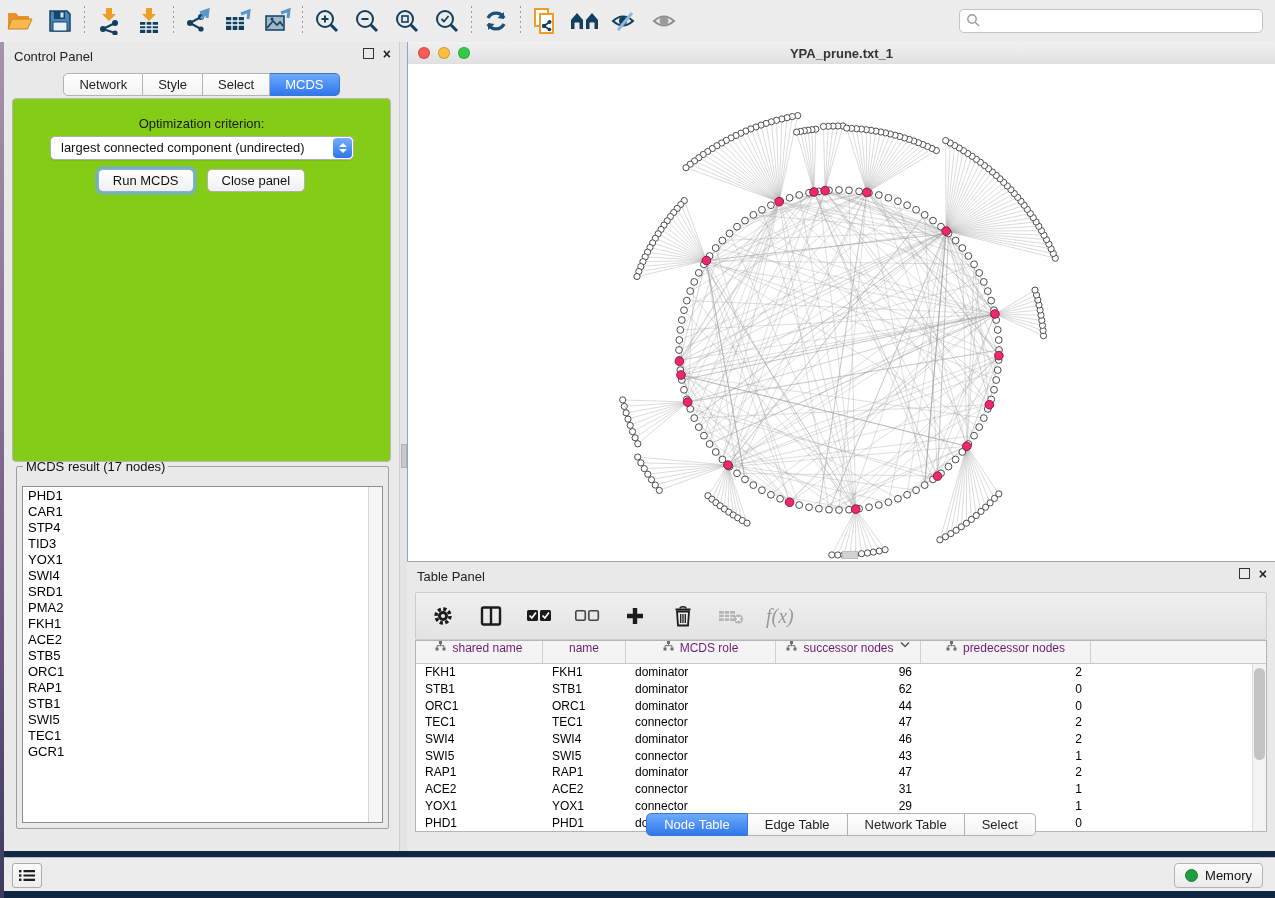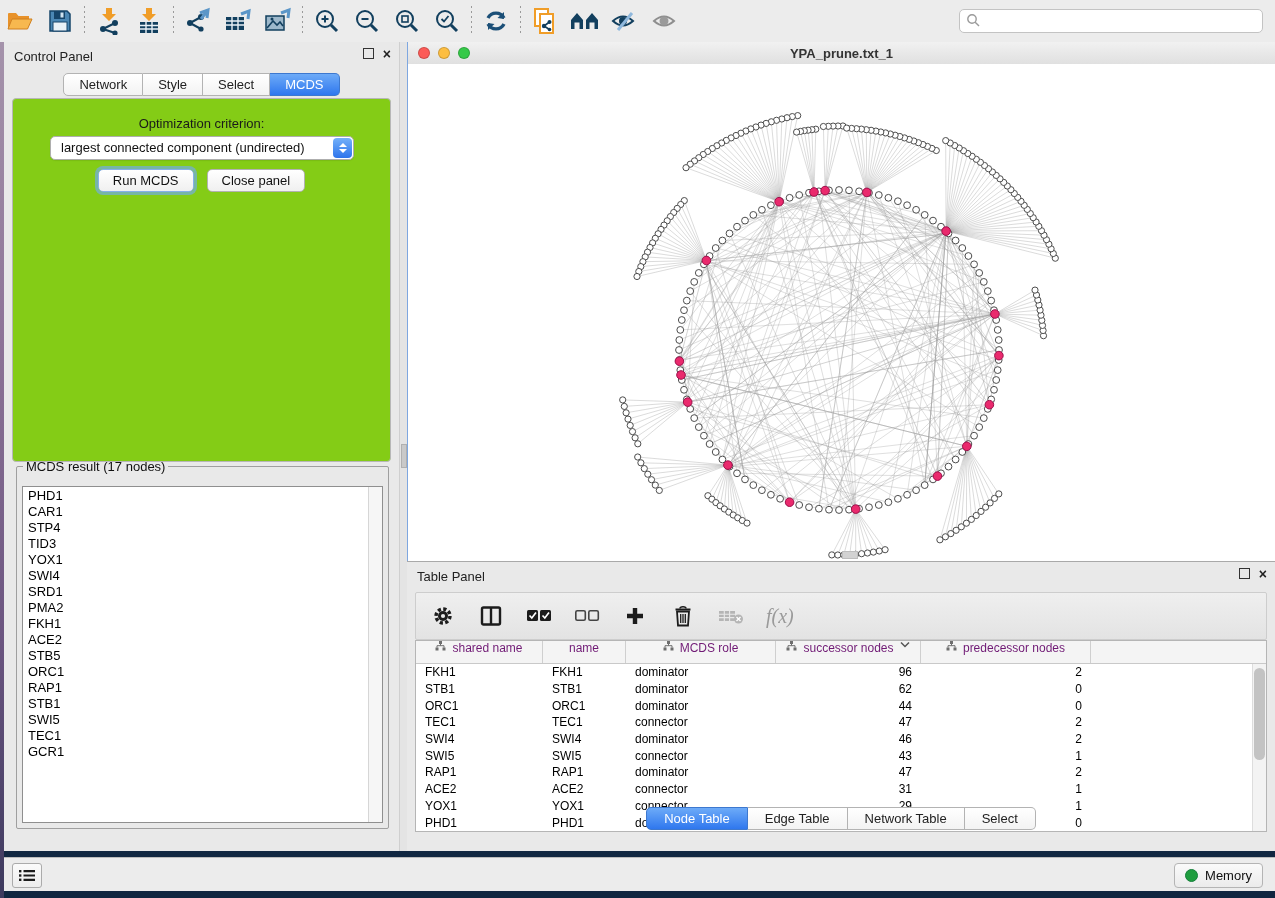--- a/index.html
+++ b/index.html
@@ -97,21 +97,21 @@
   .thead{display:flex;height:22px;background:#f4f4f4;border-bottom:1px solid #c9c9c9;}
   .th{display:flex;justify-content:center;gap:6px;font-size:12px;color:#701a75;
     border-right:1px solid #cfcfcf;box-sizing:border-box;flex:0 0 auto;}
   .th:last-child{border-right:none;flex:1 1 auto;}
   .tr{display:flex;height:16.7px;align-items:center;}
   .td{font-size:12px;color:#000;box-sizing:border-box;padding:0 9px;flex:0 0 auto;white-space:nowrap;}
   .td.num{text-align:right;}
   .tbody-scroll{position:absolute;right:0;top:23px;bottom:0;width:13px;background:#f3f3f3;
     border-left:1px solid #ddd;}
   .scroll-thumb{position:absolute;left:1px;right:1px;top:4px;height:92px;background:#c3c3c3;border-radius:6px;}
-  .tp-tabs{position:absolute;left:0;right:0;bottom:21px;display:flex;justify-content:center;}
+  .tp-tabs{position:absolute;left:0;right:0;bottom:15px;display:flex;justify-content:center;}
   .tp-tabs .seg{padding:3px 17px;}
 
   
   .statusbar{position:absolute;left:0;right:0;bottom:0;height:33px;background:#ececec;
     border-top:1px solid #bcbcbc;}
   .task-btn{position:absolute;left:12px;top:5px;width:28px;height:23px;background:linear-gradient(#fbfbfb,#ededed);
     border:1px solid #ababab;border-radius:3px;display:flex;align-items:center;justify-content:center;}
   .mem-btn{position:absolute;right:12px;top:5px;height:23px;background:linear-gradient(#fafafa,#ebebeb);
     border:1px solid #b4b4b4;border-radius:4px;display:flex;align-items:center;gap:7px;padding:0 10px;}
   .mem-dot{width:11px;height:11px;border-radius:50%;background:#1f9d3f;border:1px solid #15803a;}

